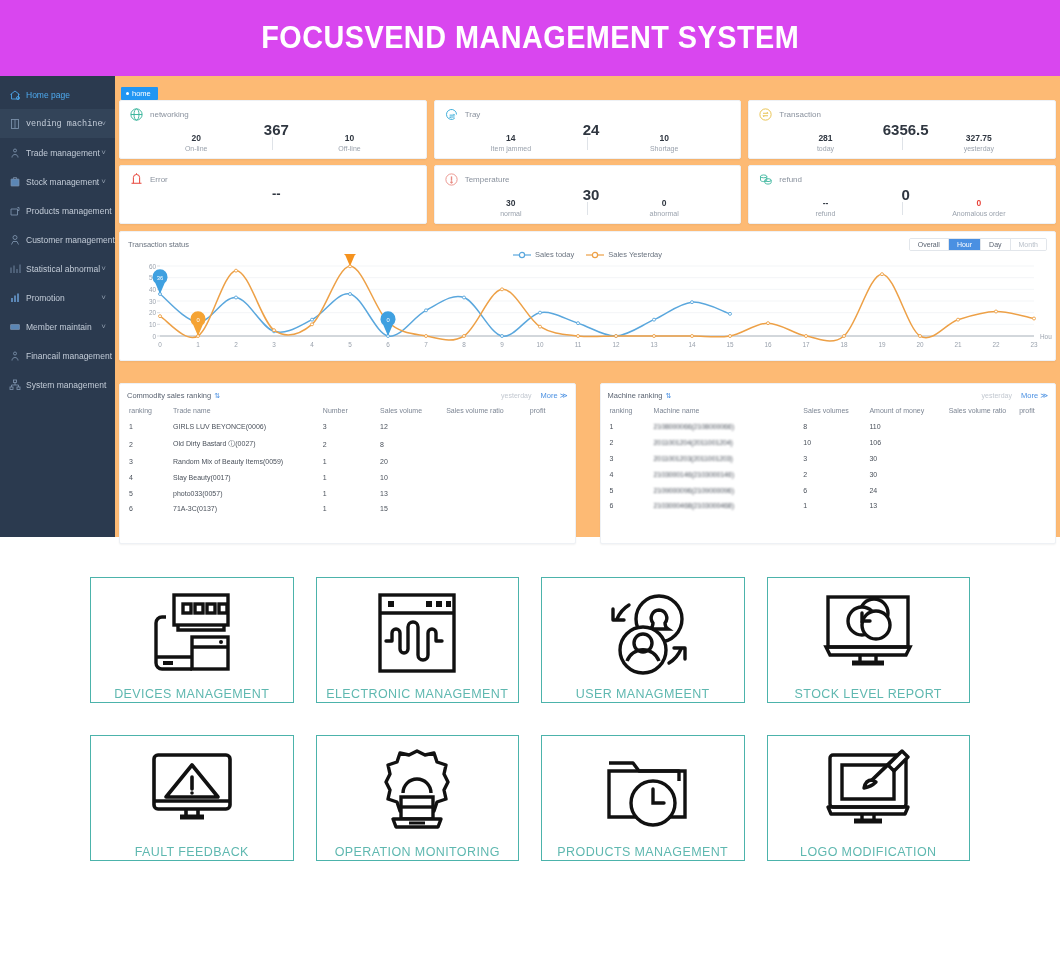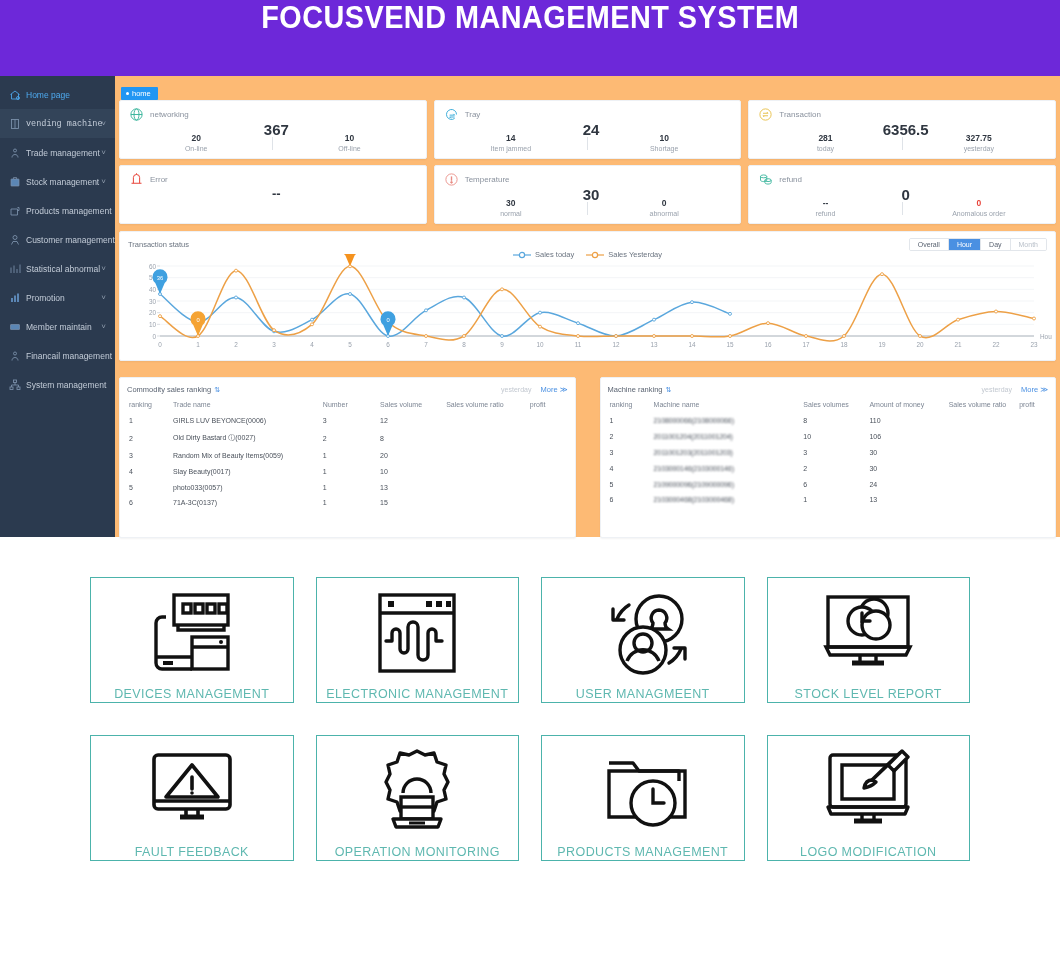--- a/index.html
+++ b/index.html
@@ -6,22 +6,22 @@
   body {
     width: 1060px; height: 967px;
     font-family: "Liberation Sans", sans-serif;
     background: #ffffff;
     overflow: hidden;
   }
 
   
   .app-header {
     height: 76px; width: 1060px;
-    background: #6d28d9;
-    display: flex; align-items: flex-start; justify-content: center;
+    background: #d946ef;
+    display: flex; align-items: center; justify-content: center;
   }
   .app-title {
     color: #ffffff;
     font-size: 31px;
     font-weight: bold;
     letter-spacing: 0.5px;
     transform: scaleX(0.93);
     font-family: "Liberation Sans", sans-serif;
   }
 
@@ -144,21 +144,21 @@
     position: absolute; left: 0; right: 0; top: 18px;
     display: flex; justify-content: center; gap: 12px;
     pointer-events: none;
   }
   .leg { display: flex; align-items: center; gap: 4px; font-size: 7.5px; color: #6b7480; }
   .leg-mark { width: 18px; height: 8px; }
   .plot { position: absolute; left: 8px; top: 22px; width: 929px; height: 104px; }
   .plot svg { width: 100%; height: 100%; display: block; }
 
   
-  .rank-row { display: flex; gap: 24px; margin-top: 16px; }
+  .rank-row { display: flex; gap: 24px; margin-top: 22px; }
   .rank-panel {
     flex: 1;
     background: #fff;
     border: 1px solid #eef1f5;
     border-radius: 2px;
     box-shadow: 0 1px 2px rgba(0,0,0,.05);
     height: 161px;
     padding: 5px 7px 0 7px;
     position: relative;
   }

